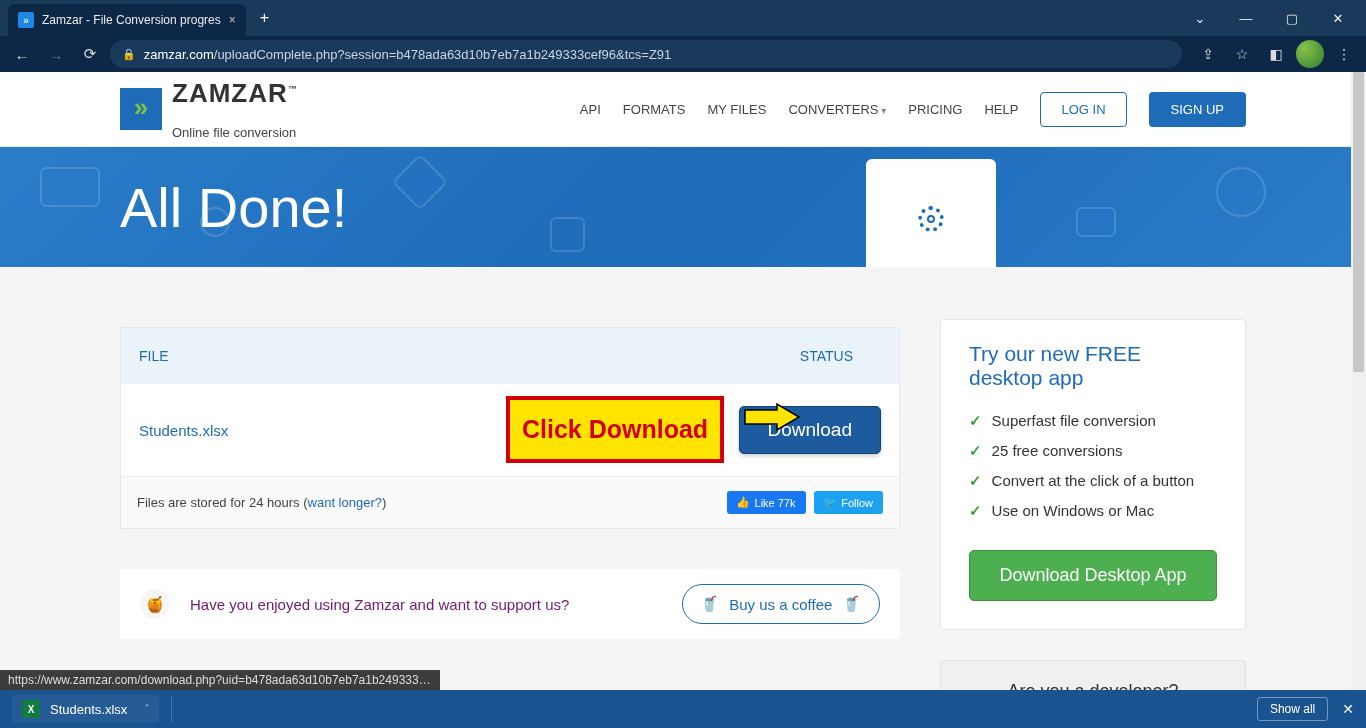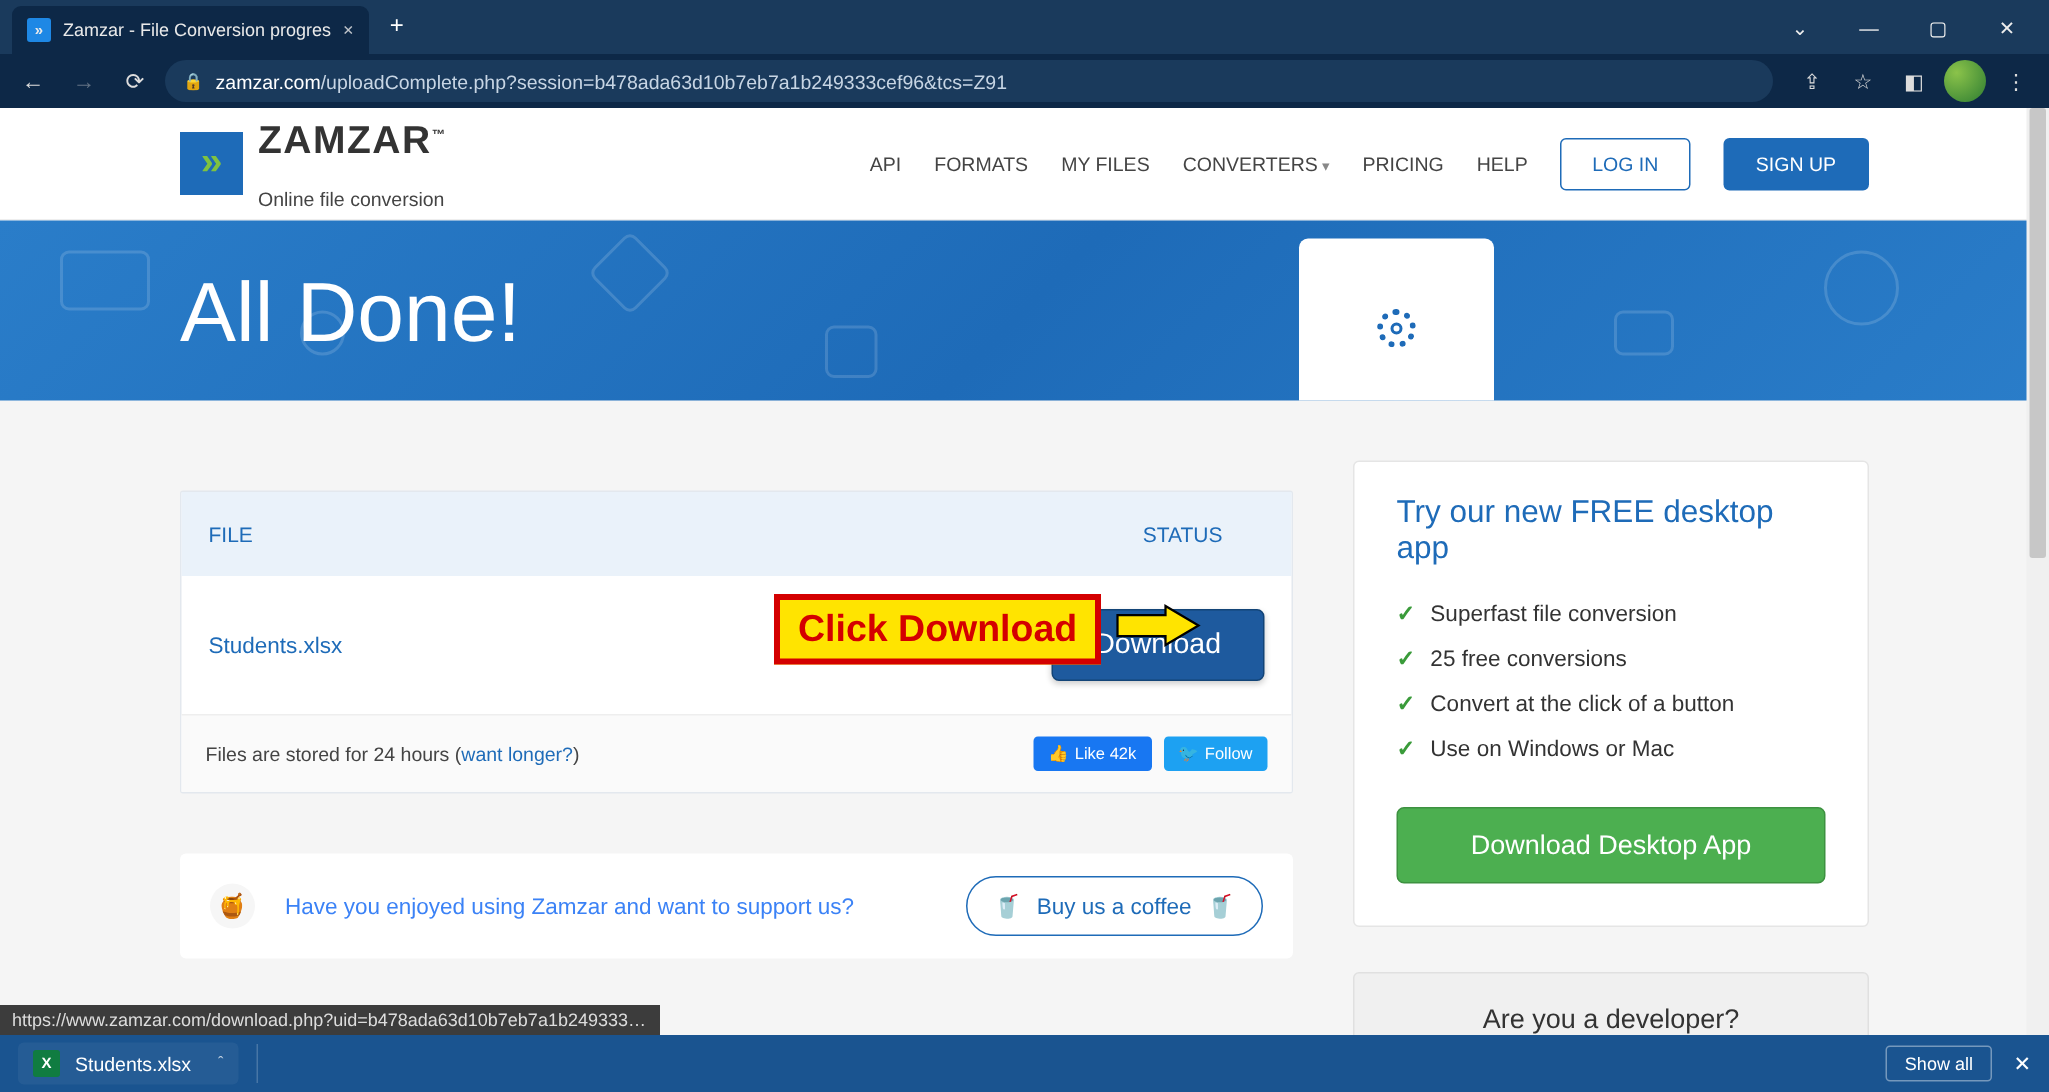--- a/index.html
+++ b/index.html
@@ -46,46 +46,46 @@
 .hero-file { position: absolute; right: 370px; top: 12px; width: 130px; height: 120px; background: #fff; border-radius: 6px 6px 0 0; display: flex; align-items: center; justify-content: center; }
 .hero-file::before, .hero-file::after { content: ""; position: absolute; top: 4px; width: 110px; height: 120px; background: #fff; opacity: .6; border-radius: 6px; z-index: -1; }
 .hero-file::before { left: -50px; transform: rotate(-8deg); }
 .hero-file::after { right: -50px; transform: rotate(8deg); }
 .gear { width: 26px; height: 26px; border: 4px dotted #1e6bb8; border-radius: 50%; position: relative; }
 .gear::after { content: ""; position: absolute; inset: 5px; border: 2px solid #1e6bb8; border-radius: 50%; }
 
 
 .main { padding: 40px 120px 0; display: flex; gap: 40px; }
 .left { flex: 1; }
-.right { width: 344px; }
+.right { width: 306px; margin-top: 12px; }
 
 .alert-success { background: #d9ecda; border: 1px solid #c5e0c7; padding: 16px 18px; font-size: 15px; color: #333; border-radius: 2px; }
 .alert-success a { color: #1e6bb8; text-decoration: none; }
 
 .file-table { margin-top: 20px; border: 1px solid #e3e8ee; border-radius: 2px; background: #fff; }
 .ft-head { background: #eaf2fa; display: flex; padding: 20px 18px; font-size: 14px; color: #1e6bb8; font-weight: 500; }
 .ft-head .st { margin-left: auto; padding-right: 28px; }
 .ft-row { display: flex; align-items: center; padding: 22px 18px; position: relative; }
 .ft-row .fname { color: #1e6bb8; font-size: 15px; }
 .btn-download { margin-left: auto; background: #1e5a9e; border: 1px solid #124477; color: #fff; font-size: 19px; padding: 12px 28px; border-radius: 5px; box-shadow: 0 2px 4px rgba(0,0,0,.2); }
 
-.annot-box { position: absolute; left: 395px; top: 12px; border: 4px solid #d40000; background: #ffe400; padding: 5px 12px; font-size: 25px; font-weight: 900; color: #d40000; font-family: Arial, sans-serif; }
+.annot-box { position: absolute; left: 385px; top: 12px; border: 4px solid #d40000; background: #ffe400; padding: 15px 12px; font-size: 25px; font-weight: 900; color: #d40000; font-family: Arial, sans-serif; }
 .annot-arrow { position: absolute; left: 622px; top: 18px; width: 58px; height: 30px; }
 .annot-arrow svg { width: 100%; height: 100%; }
 
 .ft-foot { background: #fafafa; border-top: 1px solid #eee; padding: 14px 16px; display: flex; align-items: center; font-size: 13px; color: #444; }
 .ft-foot a { color: #1e6bb8; text-decoration: none; }
 .social { margin-left: auto; display: flex; gap: 8px; }
 .soc-btn { font-size: 11px; color: #fff; padding: 5px 10px; border-radius: 3px; display: flex; align-items: center; gap: 4px; }
 .soc-like { background: #1877f2; }
 .soc-follow { background: #1da1f2; }
 
 .support-row { margin-top: 40px; display: flex; align-items: center; gap: 20px; background: #fff; padding: 15px 20px; border-radius: 4px; }
 .support-icon { width: 30px; height: 30px; background: #f6f6f6; border-radius: 50%; display: flex; align-items: center; justify-content: center; font-size: 16px; }
-.support-text { font-size: 15px; color: #3b82f6; }
+.support-text { font-size: 15px; color: #701a75; }
 .btn-coffee { margin-left: auto; border: 1px solid #1e6bb8; color: #1e6bb8; background: #fff; padding: 10px 18px; border-radius: 22px; display: flex; align-items: center; gap: 10px; font-size: 15px; }
 
 .card { background: #fff; border: 1px solid #e5e5e5; border-radius: 4px; padding: 22px 28px 28px; }
 .card h3 { color: #1e6bb8; font-size: 21px; font-weight: 500; margin-bottom: 16px; }
 .feat-list { list-style: none; }
 .feat-list li { padding: 6px 0; font-size: 15px; color: #333; }
 .feat-list li::before { content: "✓"; color: #3a9b3a; margin-right: 10px; font-weight: bold; }
 .btn-desktop { width: 100%; margin-top: 24px; background: #4caf50; border: 1px solid #3d9140; color: #fff; font-size: 18px; padding: 14px; border-radius: 5px; }
 
 .card-dev { margin-top: 30px; background: #f0f0f0; border: 1px solid #e0e0e0; border-radius: 4px; padding: 20px; text-align: center; font-size: 18px; color: #333; font-weight: 500; }
@@ -190,21 +190,21 @@
         <div class="annot-box">Click Download</div>
         <div class="annot-arrow">
           <svg viewBox="0 0 58 30">
               <path d="M2 8 L34 8 L34 2 L56 15 L34 28 L34 22 L2 22 Z" fill="#ffe400" stroke="#000" stroke-width="1.5"></path>
             </svg>
         </div>
       </div>
       <div class="ft-foot">
         <span><span>Files are stored for 24 hours (</span><a>want longer?</a><span>)</span></span>
         <div class="social">
-          <span class="soc-btn soc-like">👍 <span>Like 42k</span></span>
+          <span class="soc-btn soc-like">👍 <span>Like 77k</span></span>
           <span class="soc-btn soc-follow">🐦 <span>Follow</span></span>
         </div>
       </div>
     </div>
 
     <div class="support-row">
       <div class="support-icon">🍯</div>
       <span class="support-text">Have you enjoyed using Zamzar and want to support us?</span>
       <button class="btn-coffee">
         <span>🥤</span>

